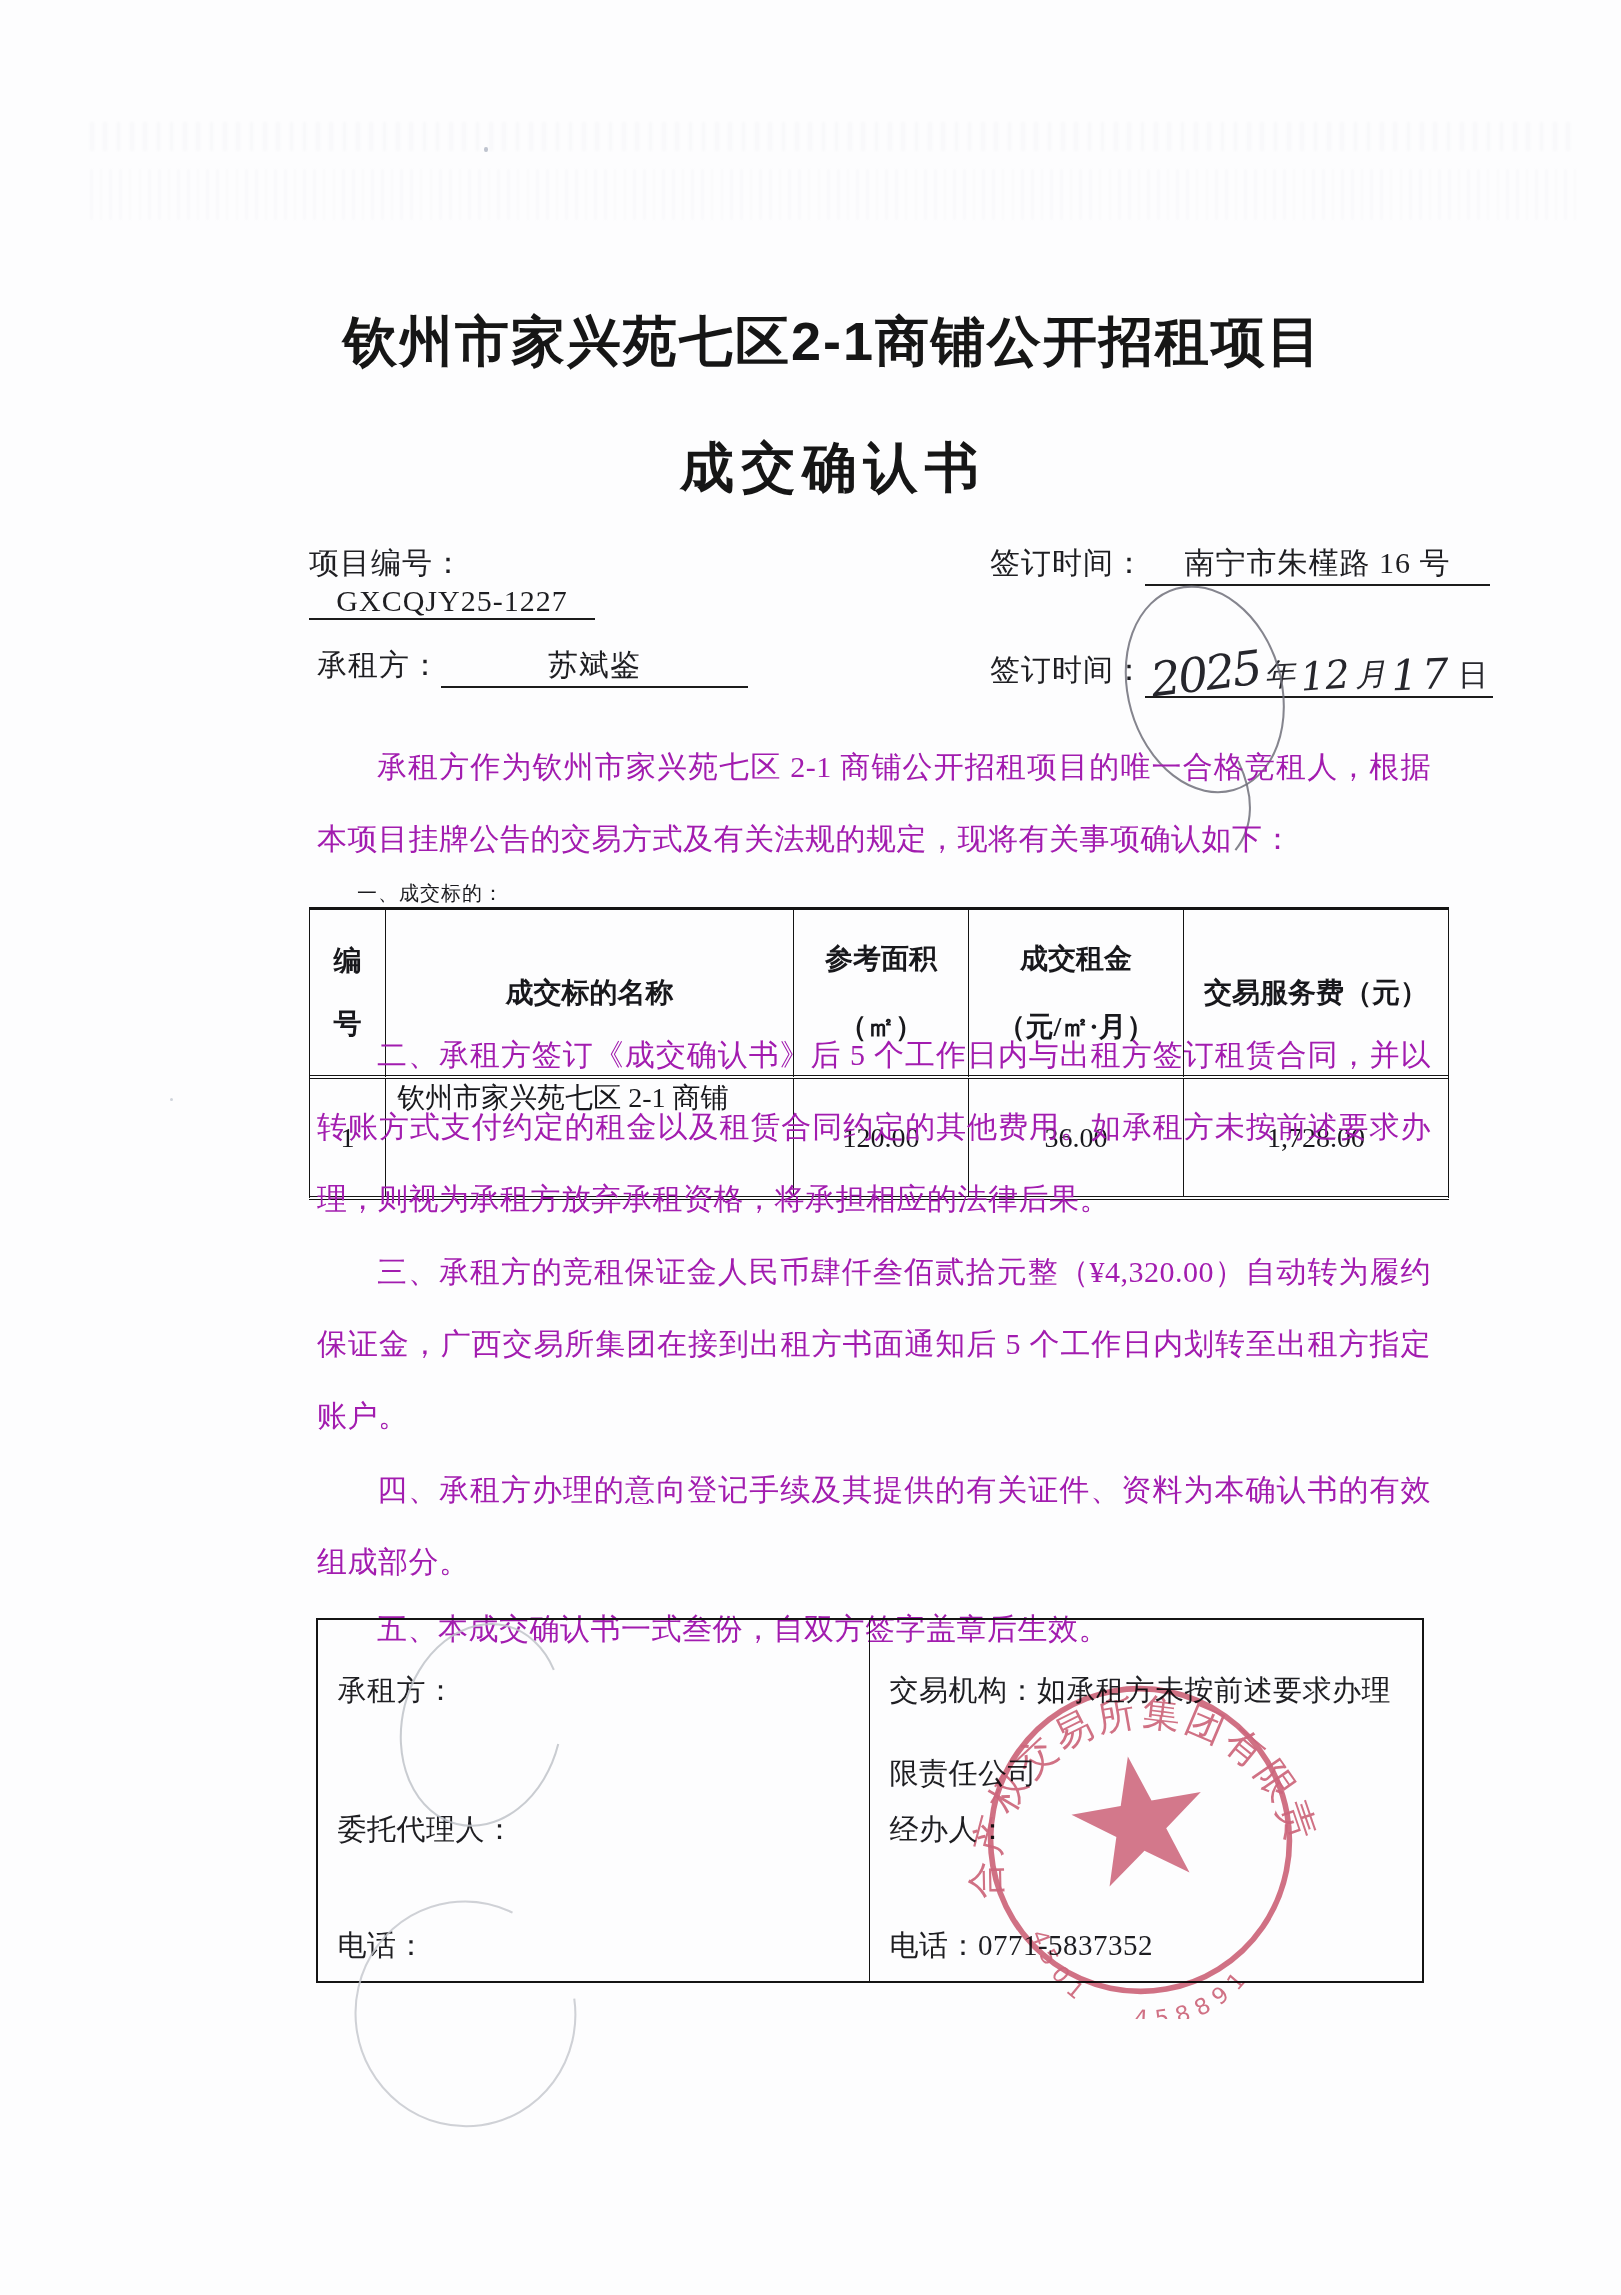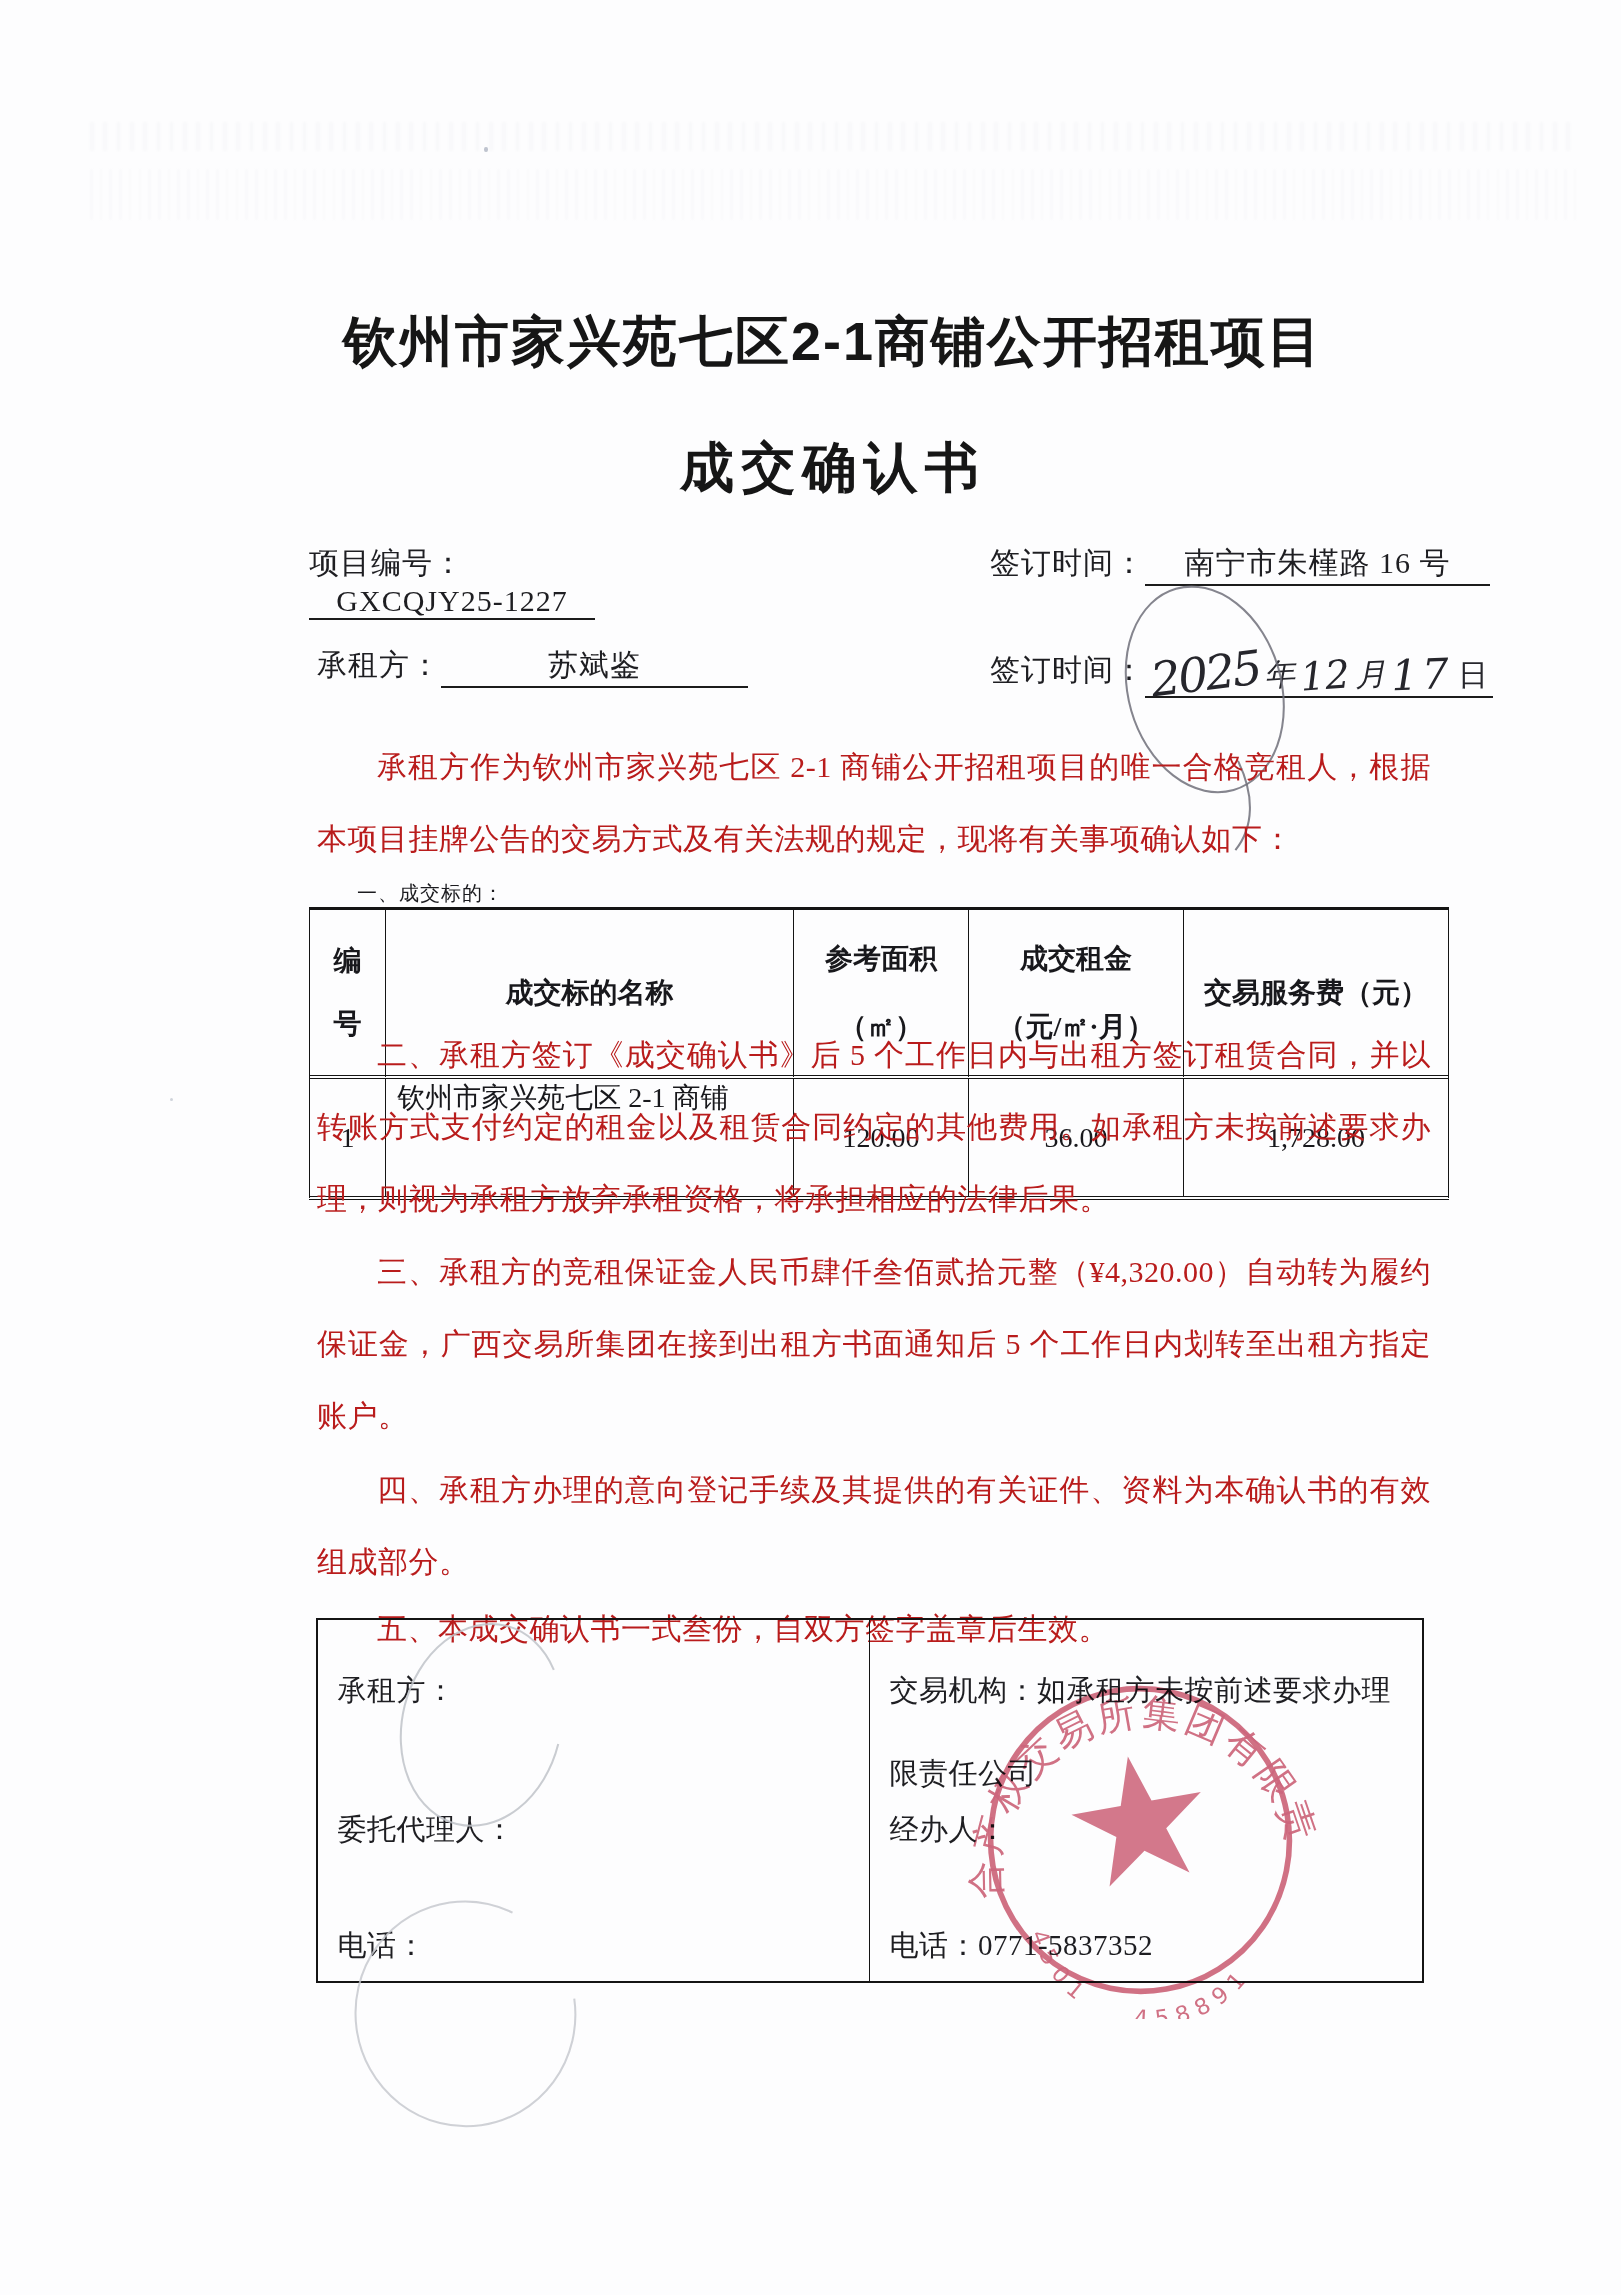--- a/index.html
+++ b/index.html
@@ -31,21 +31,21 @@
   .date-line{display:inline-flex;align-items:flex-end;justify-content:center;gap:5.1px;
     border-bottom:2.6px solid #1c1c1c;min-width:348px;height:56px;}
   .hw{font-family:"DejaVu Serif",serif;font-style:italic;display:inline-block;color:#26262c;}
   .hw-year{font-size:47px;letter-spacing:-2.6px;transform:rotate(-7deg) translateY(5.1px);}
   .hw-unit{font-size:31px;transform:rotate(-3deg);}
   .hw-month{font-size:39px;transform:rotate(-4deg) translateY(2px);}
   .hw-day{font-size:42px;transform:rotate(-2deg) translateY(3.1px);letter-spacing:4.1px;}
   .print-unit{font-size:30px;font-style:normal;font-family:"Liberation Serif",serif;}
 
   .para{position:absolute;left:273px;width:1114px;font-size:30px;line-height:72px;
-    text-align:justify;text-indent:2em;letter-spacing:0.5px;color:#b91c1c;}
+    text-align:justify;text-indent:2em;letter-spacing:0.5px;color:#a21caf;}
   .heading{position:absolute;left:273px;width:1114px;font-size:20px;line-height:72px;
     text-indent:2em;letter-spacing:1px;color:#1b1b1f;}
 
   
   .deal-table{position:absolute;left:265px;top:907px;width:1138px;
     border-top:3.6px solid #141414;border-left:1.5px solid #141414;border-right:1.5px solid #141414;
     border-bottom:4.6px double #141414;display:grid;
     grid-template-columns:76px 408px 175px 215px 1fr;grid-template-rows:169px 117px;
     font-size:28px;color:#18181c;}
   .deal-table .cell{border-right:1.5px solid #141414;display:flex;flex-direction:column;

